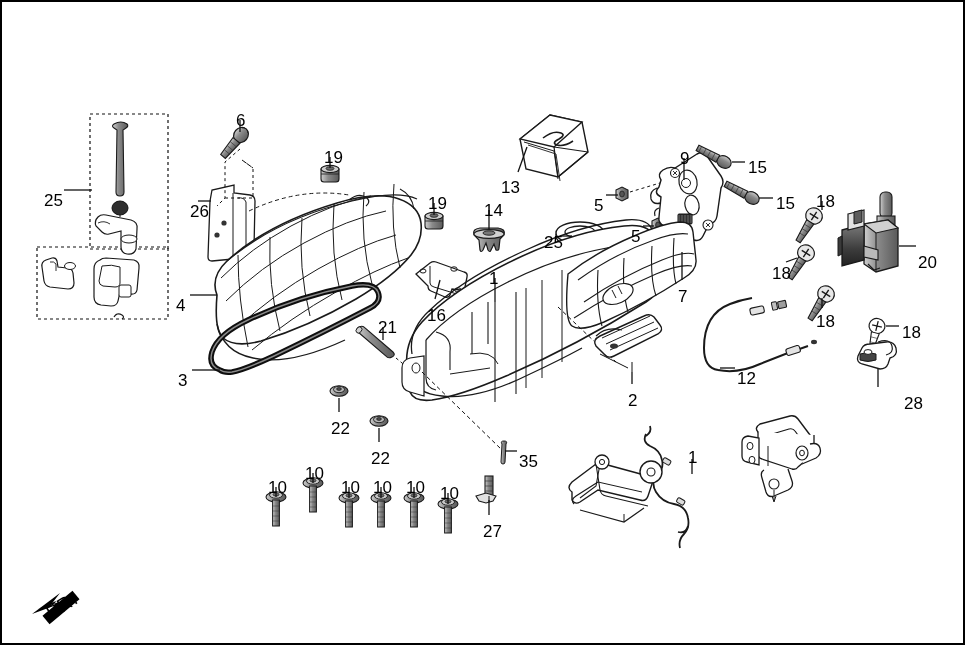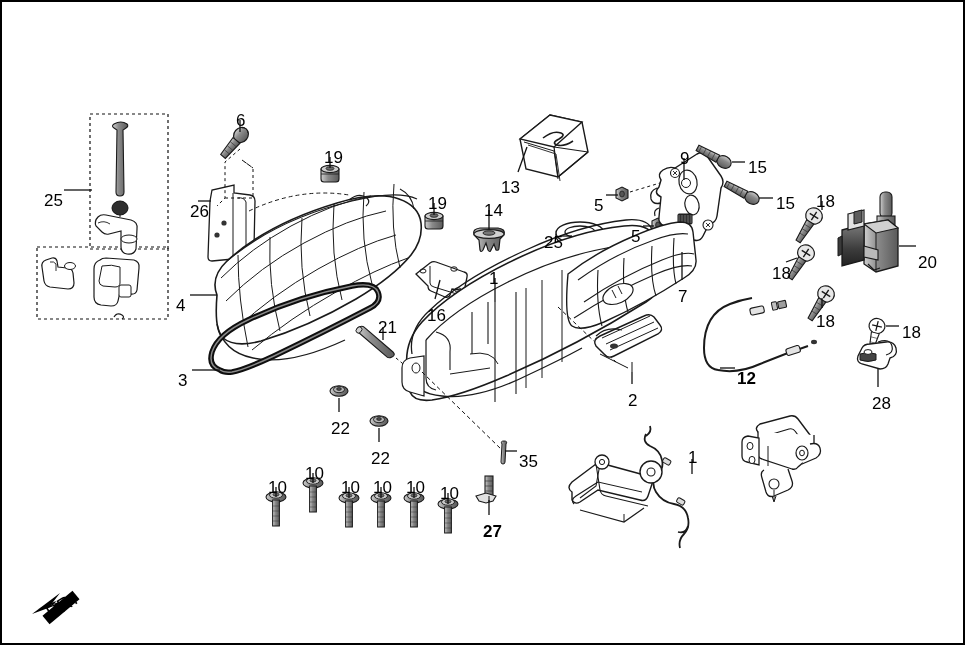--- a/index.html
+++ b/index.html
@@ -484,40 +484,40 @@
       <div class="lbl" style="left: 629px; top: 226px;">5</div>
       <div class="lbl" style="left: 234px; top: 110px;">6</div>
       <div class="lbl" style="left: 676px; top: 286px;">7</div>
       <div class="lbl" style="left: 678px; top: 148px;">9</div>
       <div class="lbl" style="left: 266px; top: 477px;">10</div>
       <div class="lbl" style="left: 303px; top: 463px;">10</div>
       <div class="lbl" style="left: 339px; top: 477px;">10</div>
       <div class="lbl" style="left: 371px; top: 477px;">10</div>
       <div class="lbl" style="left: 404px; top: 477px;">10</div>
       <div class="lbl" style="left: 438px; top: 483px;">10</div>
-      <div class="lbl" style="left: 735px; top: 368px; font-weight: bold;">12</div>
+      <div class="lbl" style="left: 735px; top: 368px;">12</div>
       <div class="lbl" style="left: 499px; top: 177px;">13</div>
       <div class="lbl" style="left: 482px; top: 200px;">14</div>
       <div class="lbl" style="left: 746px; top: 157px;">15</div>
       <div class="lbl" style="left: 774px; top: 193px;">15</div>
       <div class="lbl" style="left: 487px; top: 268px;">1</div>
       <div class="lbl" style="left: 425px; top: 305px;">16</div>
       <div class="lbl" style="left: 814px; top: 191px;">18</div>
       <div class="lbl" style="left: 770px; top: 263px;">18</div>
       <div class="lbl" style="left: 814px; top: 311px;">18</div>
       <div class="lbl" style="left: 322px; top: 147px;">19</div>
       <div class="lbl" style="left: 426px; top: 193px;">19</div>
       <div class="lbl" style="left: 916px; top: 252px;">20</div>
       <div class="lbl" style="left: 376px; top: 317px;">21</div>
       <div class="lbl" style="left: 329px; top: 418px;">22</div>
       <div class="lbl" style="left: 369px; top: 448px;">22</div>
       <div class="lbl" style="left: 542px; top: 232px;">25</div>
       <div class="lbl" style="left: 517px; top: 451px;">35</div>
       <div class="lbl" style="left: 42px; top: 190px; text-align: right;">25</div>
       <div class="lbl" style="left: 188px; top: 201px;">26</div>
-      <div class="lbl" style="left: 481px; top: 521px; font-weight: bold;">27</div>
-      <div class="lbl" style="left: 870px; top: 393px;">28</div>
+      <div class="lbl" style="left: 481px; top: 521px;">27</div>
+      <div class="lbl" style="left: 902px; top: 393px;">28</div>
       <div class="lbl" style="left: 900px; top: 322px;">18</div>
     </div>
 
   <div id="fr-text" style="left:52px; top:600px;">FR.</div>
 
 </div>
 
 </body></html>

